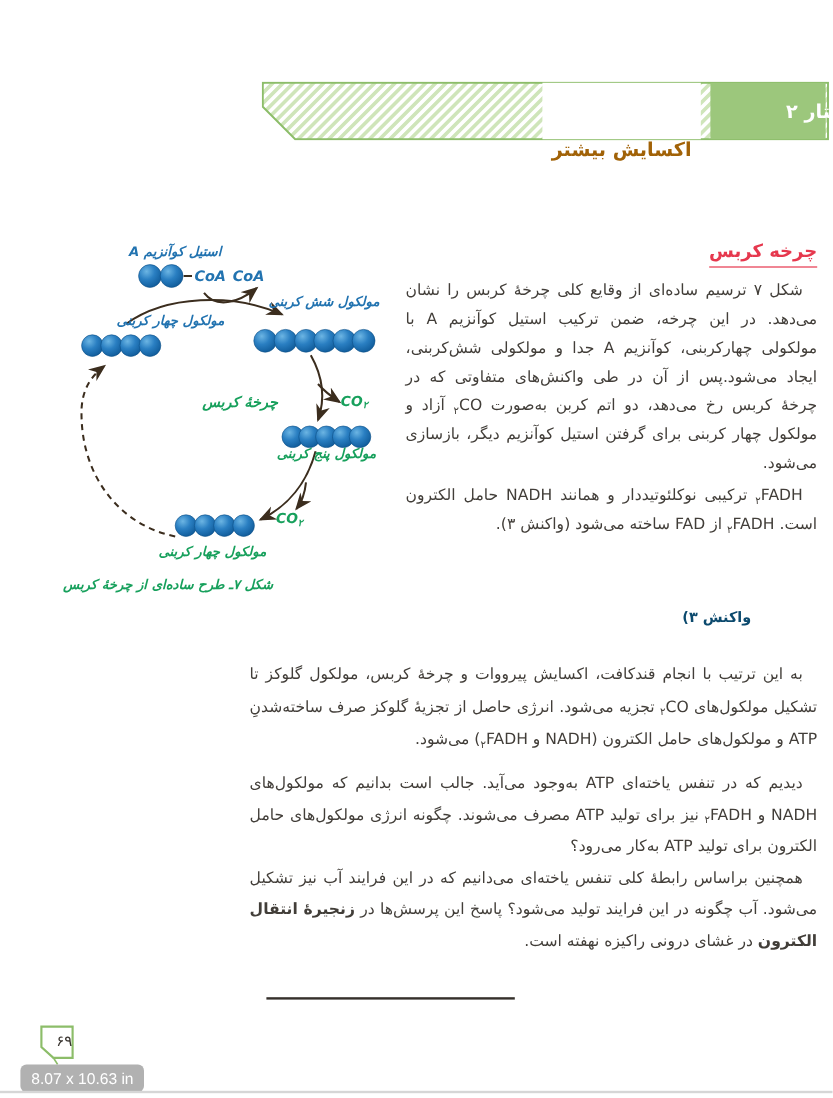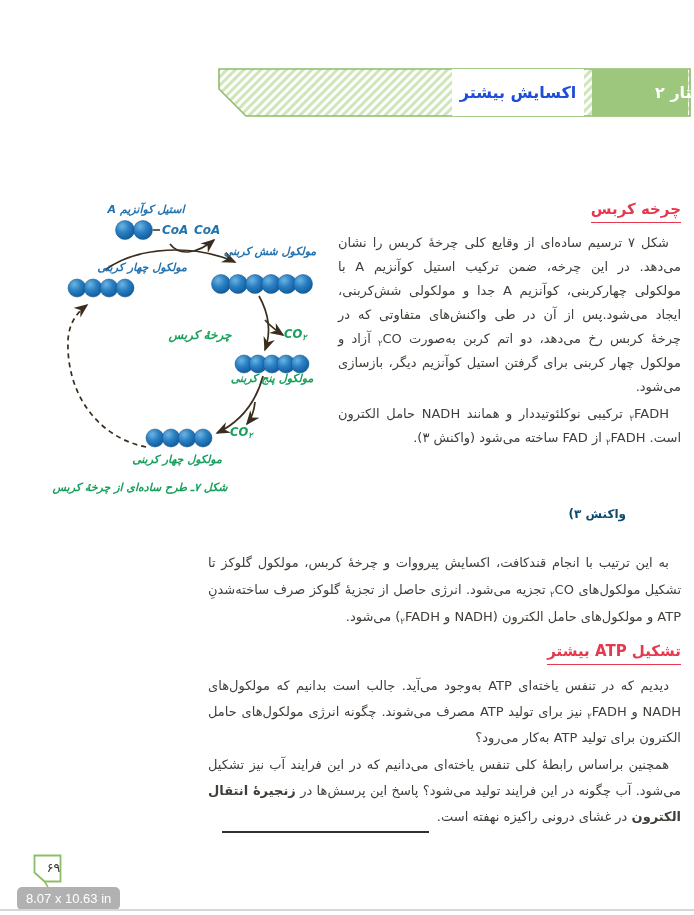--- a/index.html
+++ b/index.html
@@ -4,21 +4,21 @@
 <style>
   html,body{margin:0;padding:0;background:#fff;}
   #page{position:relative;width:694px;height:915px;background:#ffffff;overflow:hidden;
         font-family:"DejaVu Sans",sans-serif;color:#423e39;}
   .abs{position:absolute;}
   
   #banner{left:218px;top:68px;width:474px;height:49px;}
   #banner .btxt{position:absolute;top:0;height:49px;line-height:49px;text-align:center;
         font-size:16px;font-weight:bold;}
   #banner-lecture{left:375px;width:94px;color:#ffffff;padding-left:44px;}
-  #banner-title{left:234px;width:132px;color:#1d4ed8;}
+  #banner-title{left:234px;width:132px;color:#a16207;margin-top:32px;}
   
   .fa-par{direction:rtl;text-align:justify;font-size:13px;line-height:26px;margin:0;}
   .fa-par p{margin:0 0 2px 0;text-indent:12px;}
   sub{font-size:8.5px;vertical-align:-3px;line-height:0;}
   sup{font-size:8.5px;vertical-align:5px;line-height:0;}
   #intro{left:208px;top:129px;width:473px;line-height:28px;}
   #krebs-col{left:338px;top:199px;width:343px;direction:rtl;}
   #krebs-col .fa-par{line-height:24px;}
   #krebs-col .fa-par p{margin:0 0 3px 0;}
   .red-head{color:#e6384e;font-weight:bold;font-size:15px;display:inline-block;
@@ -159,23 +159,20 @@
     </div>
   </div>
 
   <div class="abs" id="reaction-label">واکنش ۳)</div>
 
   <div class="abs fa-par" id="summary">
     <p>به این ترتیب با انجام قندکافت، اکسایش پیرووات و چرخهٔ کربس، مولکول گلوکز تا تشکیل مولکول‌های <sub>۲</sub>CO تجزیه می‌شود. انرژی حاصل از تجزیهٔ گلوکز صرف ساخته‌شدنِ ATP و مولکول‌های حامل الکترون (NADH و <sub>۲</sub>FADH) می‌شود.</p>
   </div>
 
   <div class="abs" id="atp">
-    <div class="head-row">
-      <span class="red-head">تشکیل ATP بیشتر</span>
-    </div>
     <div class="fa-par">
       <p>دیدیم که در تنفس یاخته‌ای ATP به‌وجود می‌آید. جالب است بدانیم که مولکول‌های NADH و <sub>۲</sub>FADH نیز برای تولید ATP مصرف می‌شوند. چگونه انرژی مولکول‌های حامل الکترون برای تولید ATP به‌کار می‌رود؟</p>
       <p>همچنین براساس رابطهٔ کلی تنفس یاخته‌ای می‌دانیم که در این فرایند آب نیز تشکیل می‌شود. آب چگونه در این فرایند تولید می‌شود؟ پاسخ این پرسش‌ها در <b>زنجیرهٔ انتقال الکترون</b> در غشای درونی راکیزه نهفته است.</p>
     </div>
   </div>
 
   <div class="abs" id="fn-rule"></div>
 
   <div class="abs" id="badge">
     <svg width="31" height="34">

